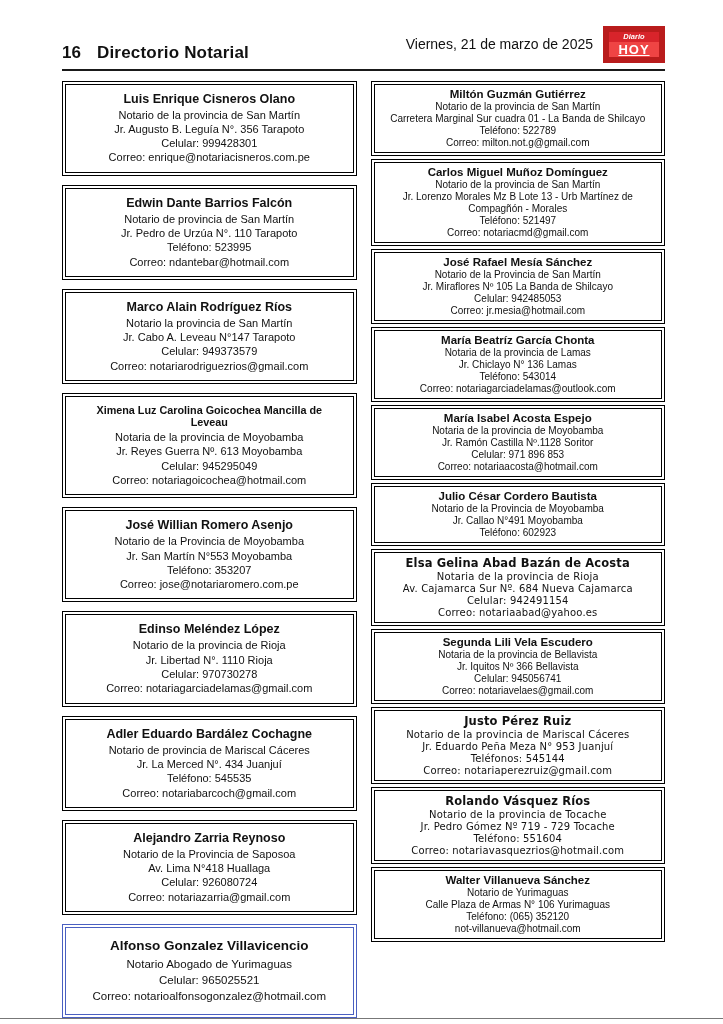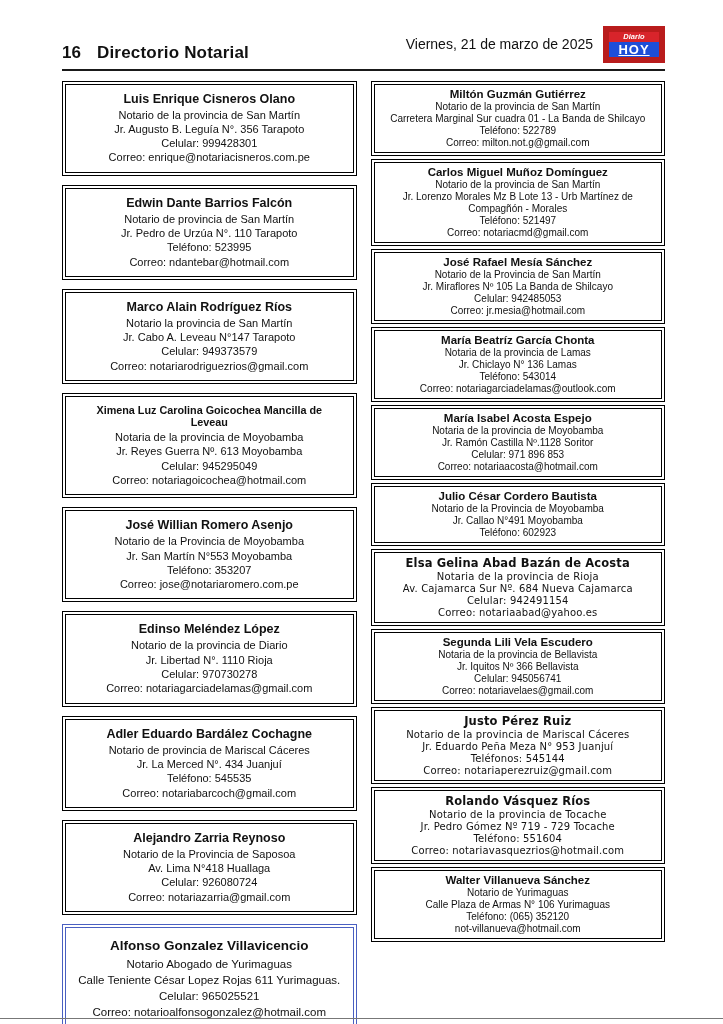--- a/index.html
+++ b/index.html
@@ -55,21 +55,21 @@
 
   <header class="header">
     <div class="title-wrap">
       <span class="page-num">16</span>
       <h1 class="title">Directorio Notarial</h1>
     </div>
     <div class="header-right">
       <span class="date">Viernes, 21 de marzo de 2025</span>
       <div class="logo">
         <div class="logo-top" style="background: rgb(216, 36, 43);">Diario</div>
-        <div class="logo-bottom" style="background: #1d4ed8; text-decoration: underline;">HOY</div>
+        <div class="logo-bottom" style="background: #ef4444; text-decoration: underline;">HOY</div>
       </div>
     </div>
   </header>
 
   <main class="columns">
     <div class="col col-left" id="col-left">
         <section class="entry">
     <div class="entry-name">Luis Enrique Cisneros Olano</div>
     <div class="entry-lines">
             <div class="entry-line">Notario de la provincia de San Martín</div>
@@ -110,21 +110,21 @@
     <div class="entry-lines">
             <div class="entry-line">Notario de la Provincia de Moyobamba</div>
             <div class="entry-line">Jr. San Martín N°553 Moyobamba</div>
             <div class="entry-line">Teléfono: 353207</div>
             <div class="entry-line">Correo: jose@notariaromero.com.pe</div>
           </div>
   </section>
         <section class="entry">
     <div class="entry-name">Edinso Meléndez López</div>
     <div class="entry-lines">
-            <div class="entry-line">Notario de la provincia de Diario</div>
+            <div class="entry-line">Notario de la provincia de Rioja</div>
             <div class="entry-line">Jr. Libertad N°. 1110 Rioja</div>
             <div class="entry-line">Celular: 970730278</div>
             <div class="entry-line">Correo: notariagarciadelamas@gmail.com</div>
           </div>
   </section>
         <section class="entry">
     <div class="entry-name">Adler Eduardo Bardález Cochagne</div>
     <div class="entry-lines">
             <div class="entry-line">Notario de provincia de Mariscal Cáceres</div>
             <div class="entry-line">Jr. La Merced N°. 434 Juanjuí</div>
@@ -138,21 +138,20 @@
             <div class="entry-line">Notario de la Provincia de Saposoa</div>
             <div class="entry-line">Av. Lima N°418 Huallaga</div>
             <div class="entry-line">Celular: 926080724</div>
             <div class="entry-line">Correo: notariazarria@gmail.com</div>
           </div>
   </section>
         <section class="entry highlight" style="border-color: rgb(74, 95, 193);">
     <div class="entry-name">Alfonso Gonzalez Villavicencio</div>
     <div class="entry-lines">
             <div class="entry-line">Notario Abogado de Yurimaguas</div>
-            <div class="entry-line">Calle Teniente César Lopez Rojas 611 Yurimaguas.</div>
             <div class="entry-line">Celular: 965025521</div>
             <div class="entry-line">Correo: notarioalfonsogonzalez@hotmail.com</div>
           </div>
   </section>
       </div>
     <div class="col col-right" id="col-right">
         <section class="entry">
     <div class="entry-name">Miltón Guzmán Gutiérrez</div>
     <div class="entry-lines">
             <div class="entry-line">Notario de la provincia de San Martín</div>

